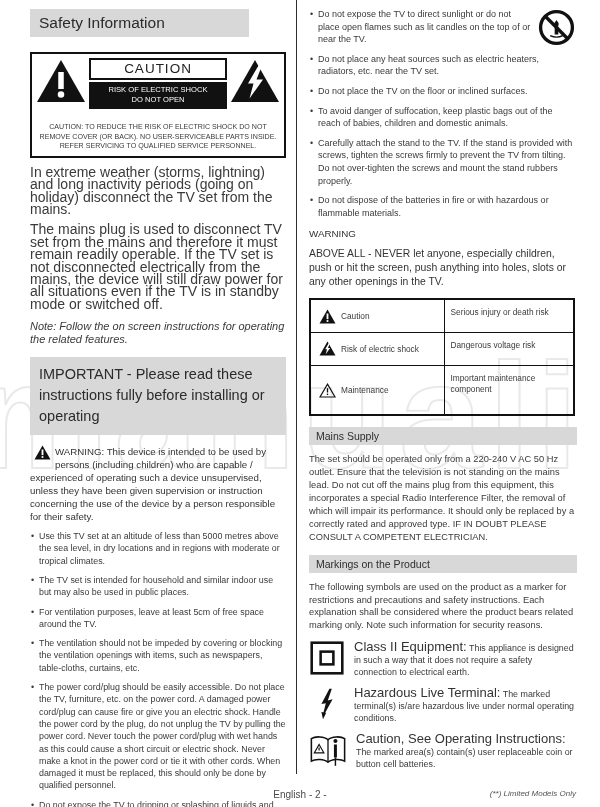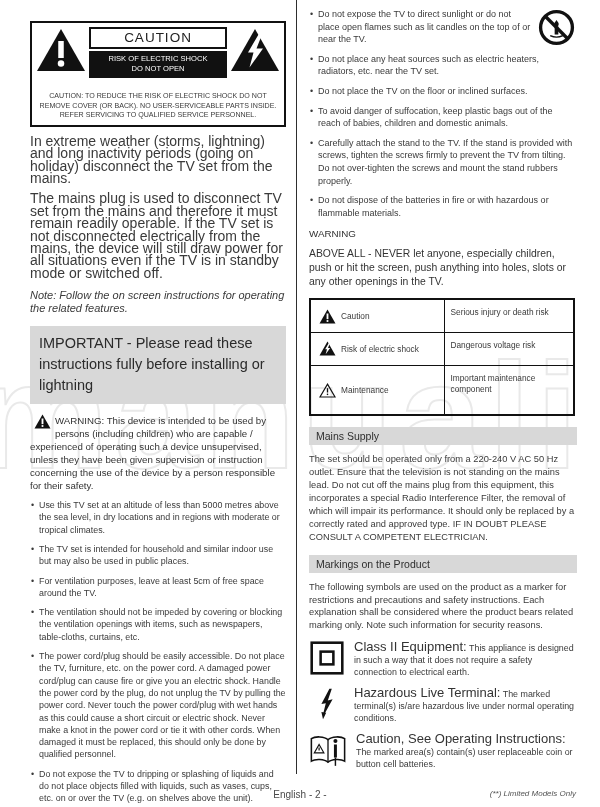--- a/index.html
+++ b/index.html
@@ -104,20 +104,21 @@
 </head>
 <body>
 
 <div class="page">
 
   <div class="watermark">manuali</div>
   <div class="col-divider"></div>
 
   <div class="col-left">
 
+    <div class="title-bar">Safety Information</div>
 
     <div class="caution-box">
       <div class="cb-top">
         <svg class="cb-tri" viewBox="0 0 100 90">
           <path d="M50 3 L98 87 L2 87 Z" fill="#111"></path>
           <rect x="44.5" y="27" width="11" height="34" fill="#fff"></rect>
           <circle cx="50" cy="72" r="6.5" fill="#fff"></circle>
         </svg>
         <div class="cb-center">
           <div class="cb-caution">CAUTION</div>
@@ -131,21 +132,21 @@
           <polygon points="57,14 36,50 47,50 39,80 66,42 53,42 64,14" fill="#fff"></polygon>
         </svg>
       </div>
       <div class="cb-note">CAUTION: TO REDUCE THE RISK OF ELECTRIC SHOCK DO NOT REMOVE COVER (OR BACK). NO USER-SERVICEABLE PARTS INSIDE. REFER SERVICING TO QUALIFIED SERVICE PERSONNEL.</div>
     </div>
 
     <p class="para">In extreme weather (storms, lightning) and long inactivity periods (going on holiday) disconnect the TV set from the mains.</p>
     <p class="para">The mains plug is used to disconnect TV set from the mains and therefore it must remain readily operable. If the TV set is not disconnected electrically from the mains, the device will still draw power for all situations even if the TV is in standby mode or switched off.</p>
     <p class="para-note">Note: Follow the on screen instructions for operating the related features.</p>
 
-    <div class="important-bar">IMPORTANT - Please read these instructions fully before installing or lightning</div>
+    <div class="important-bar">IMPORTANT - Please read these instructions fully before installing or operating</div>
 
     <p class="warning-para">
       <svg class="w-icon" viewBox="0 0 100 90">
         <path d="M50 3 L98 87 L2 87 Z" fill="#111"></path>
         <rect x="44.5" y="27" width="11" height="34" fill="#fff"></rect>
         <circle cx="50" cy="72" r="6.5" fill="#fff"></circle>
       </svg><span>WARNING: This device is intended to be used by persons (including children) who are capable / experienced of operating such a device unsupervised, unless they have been given supervision or instruction concerning the use of the device by a person responsible for their safety.</span>
     </p>
 
     <ul class="blist">

